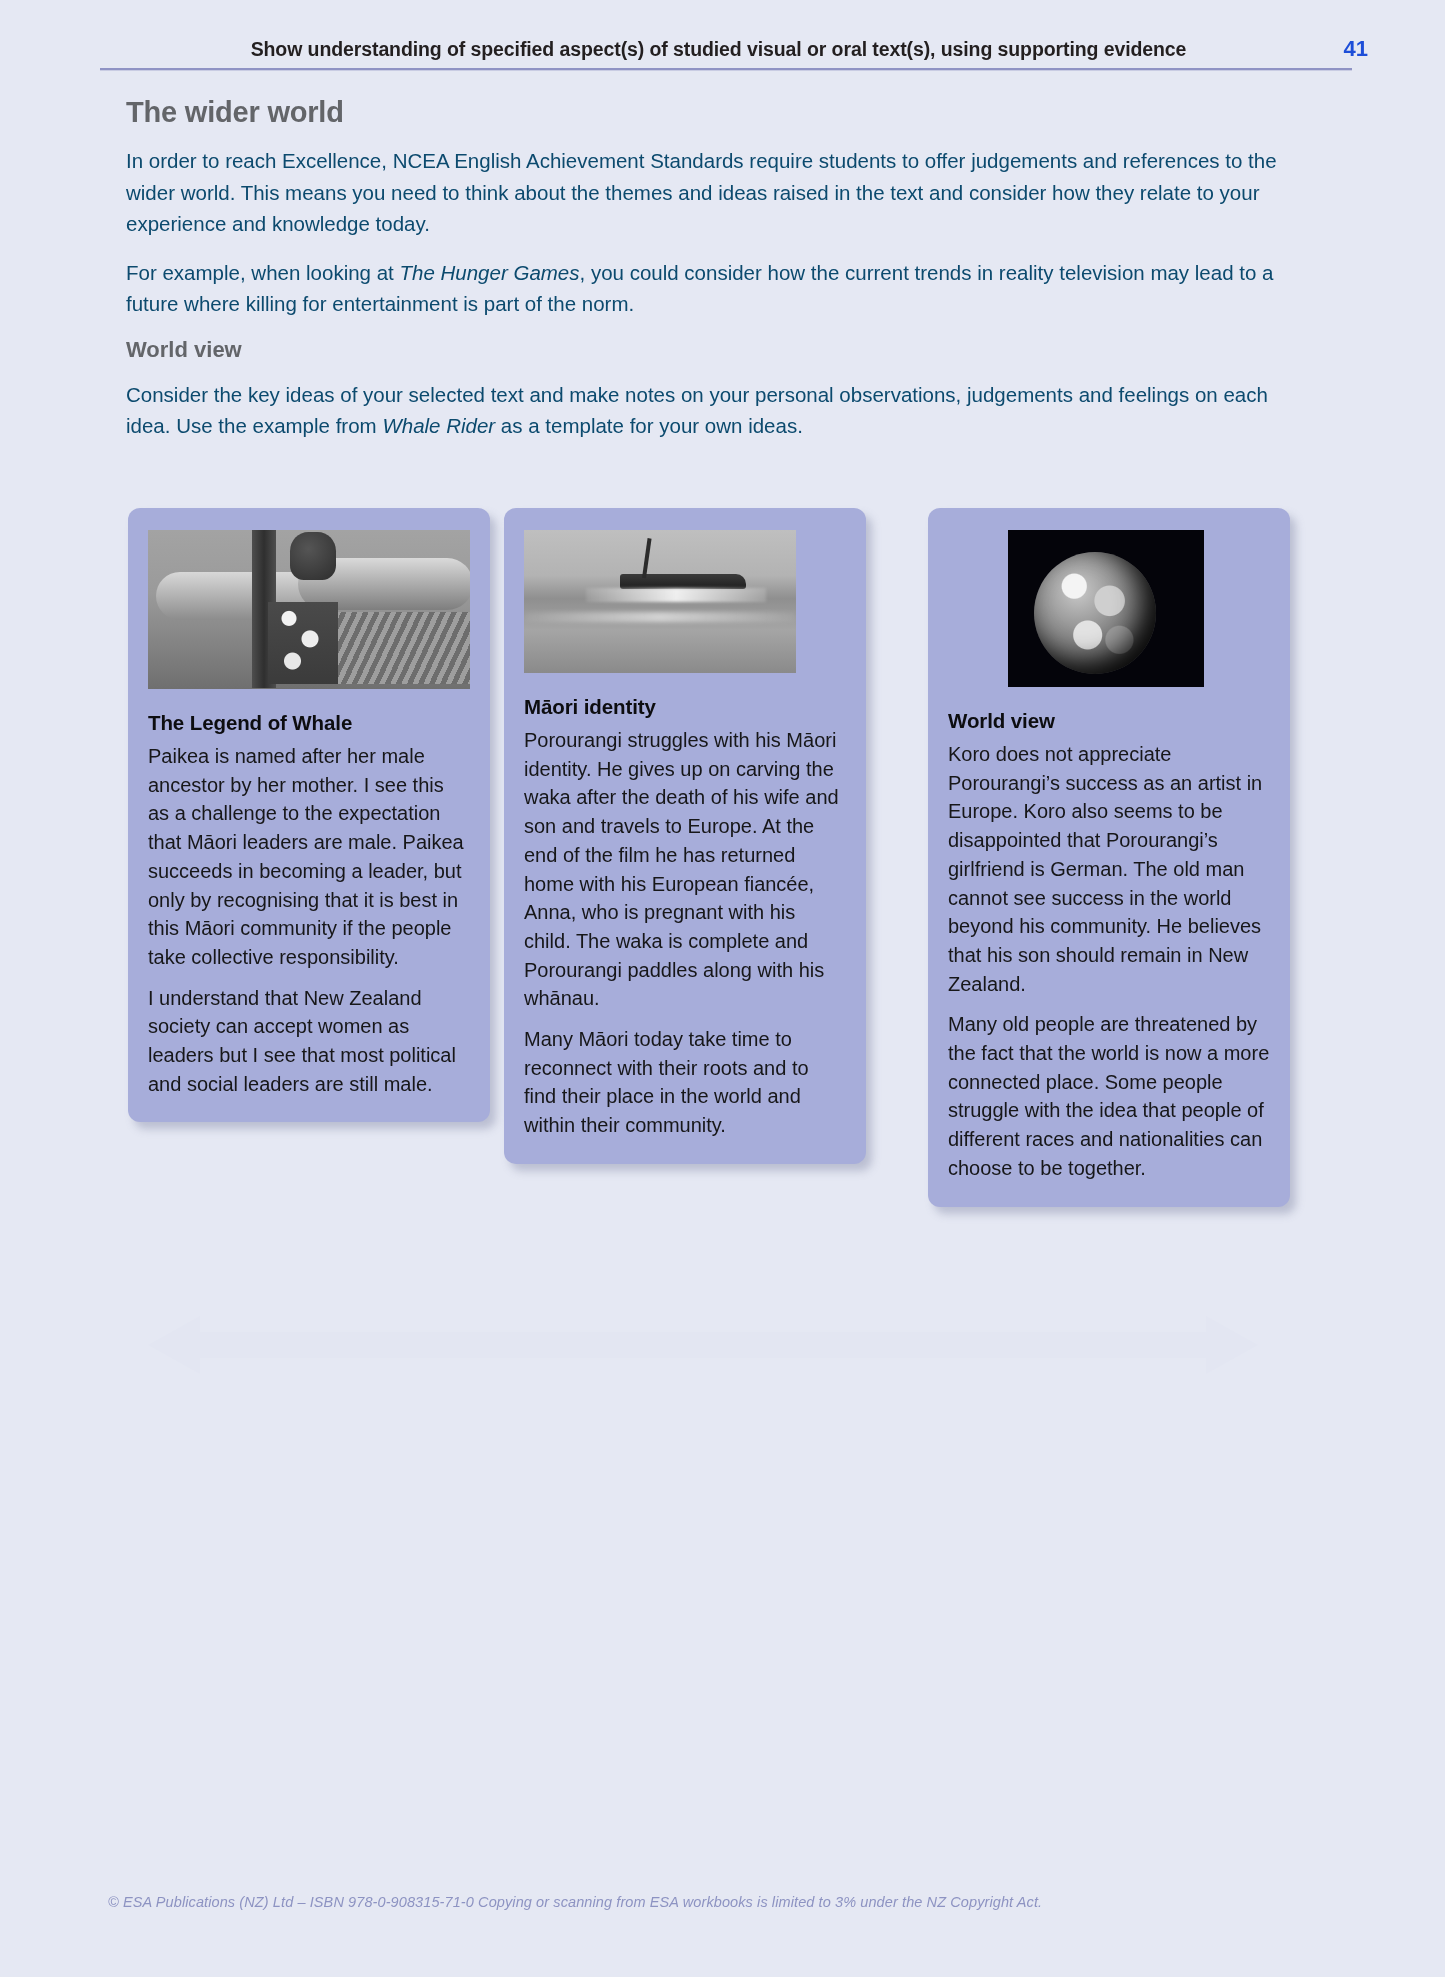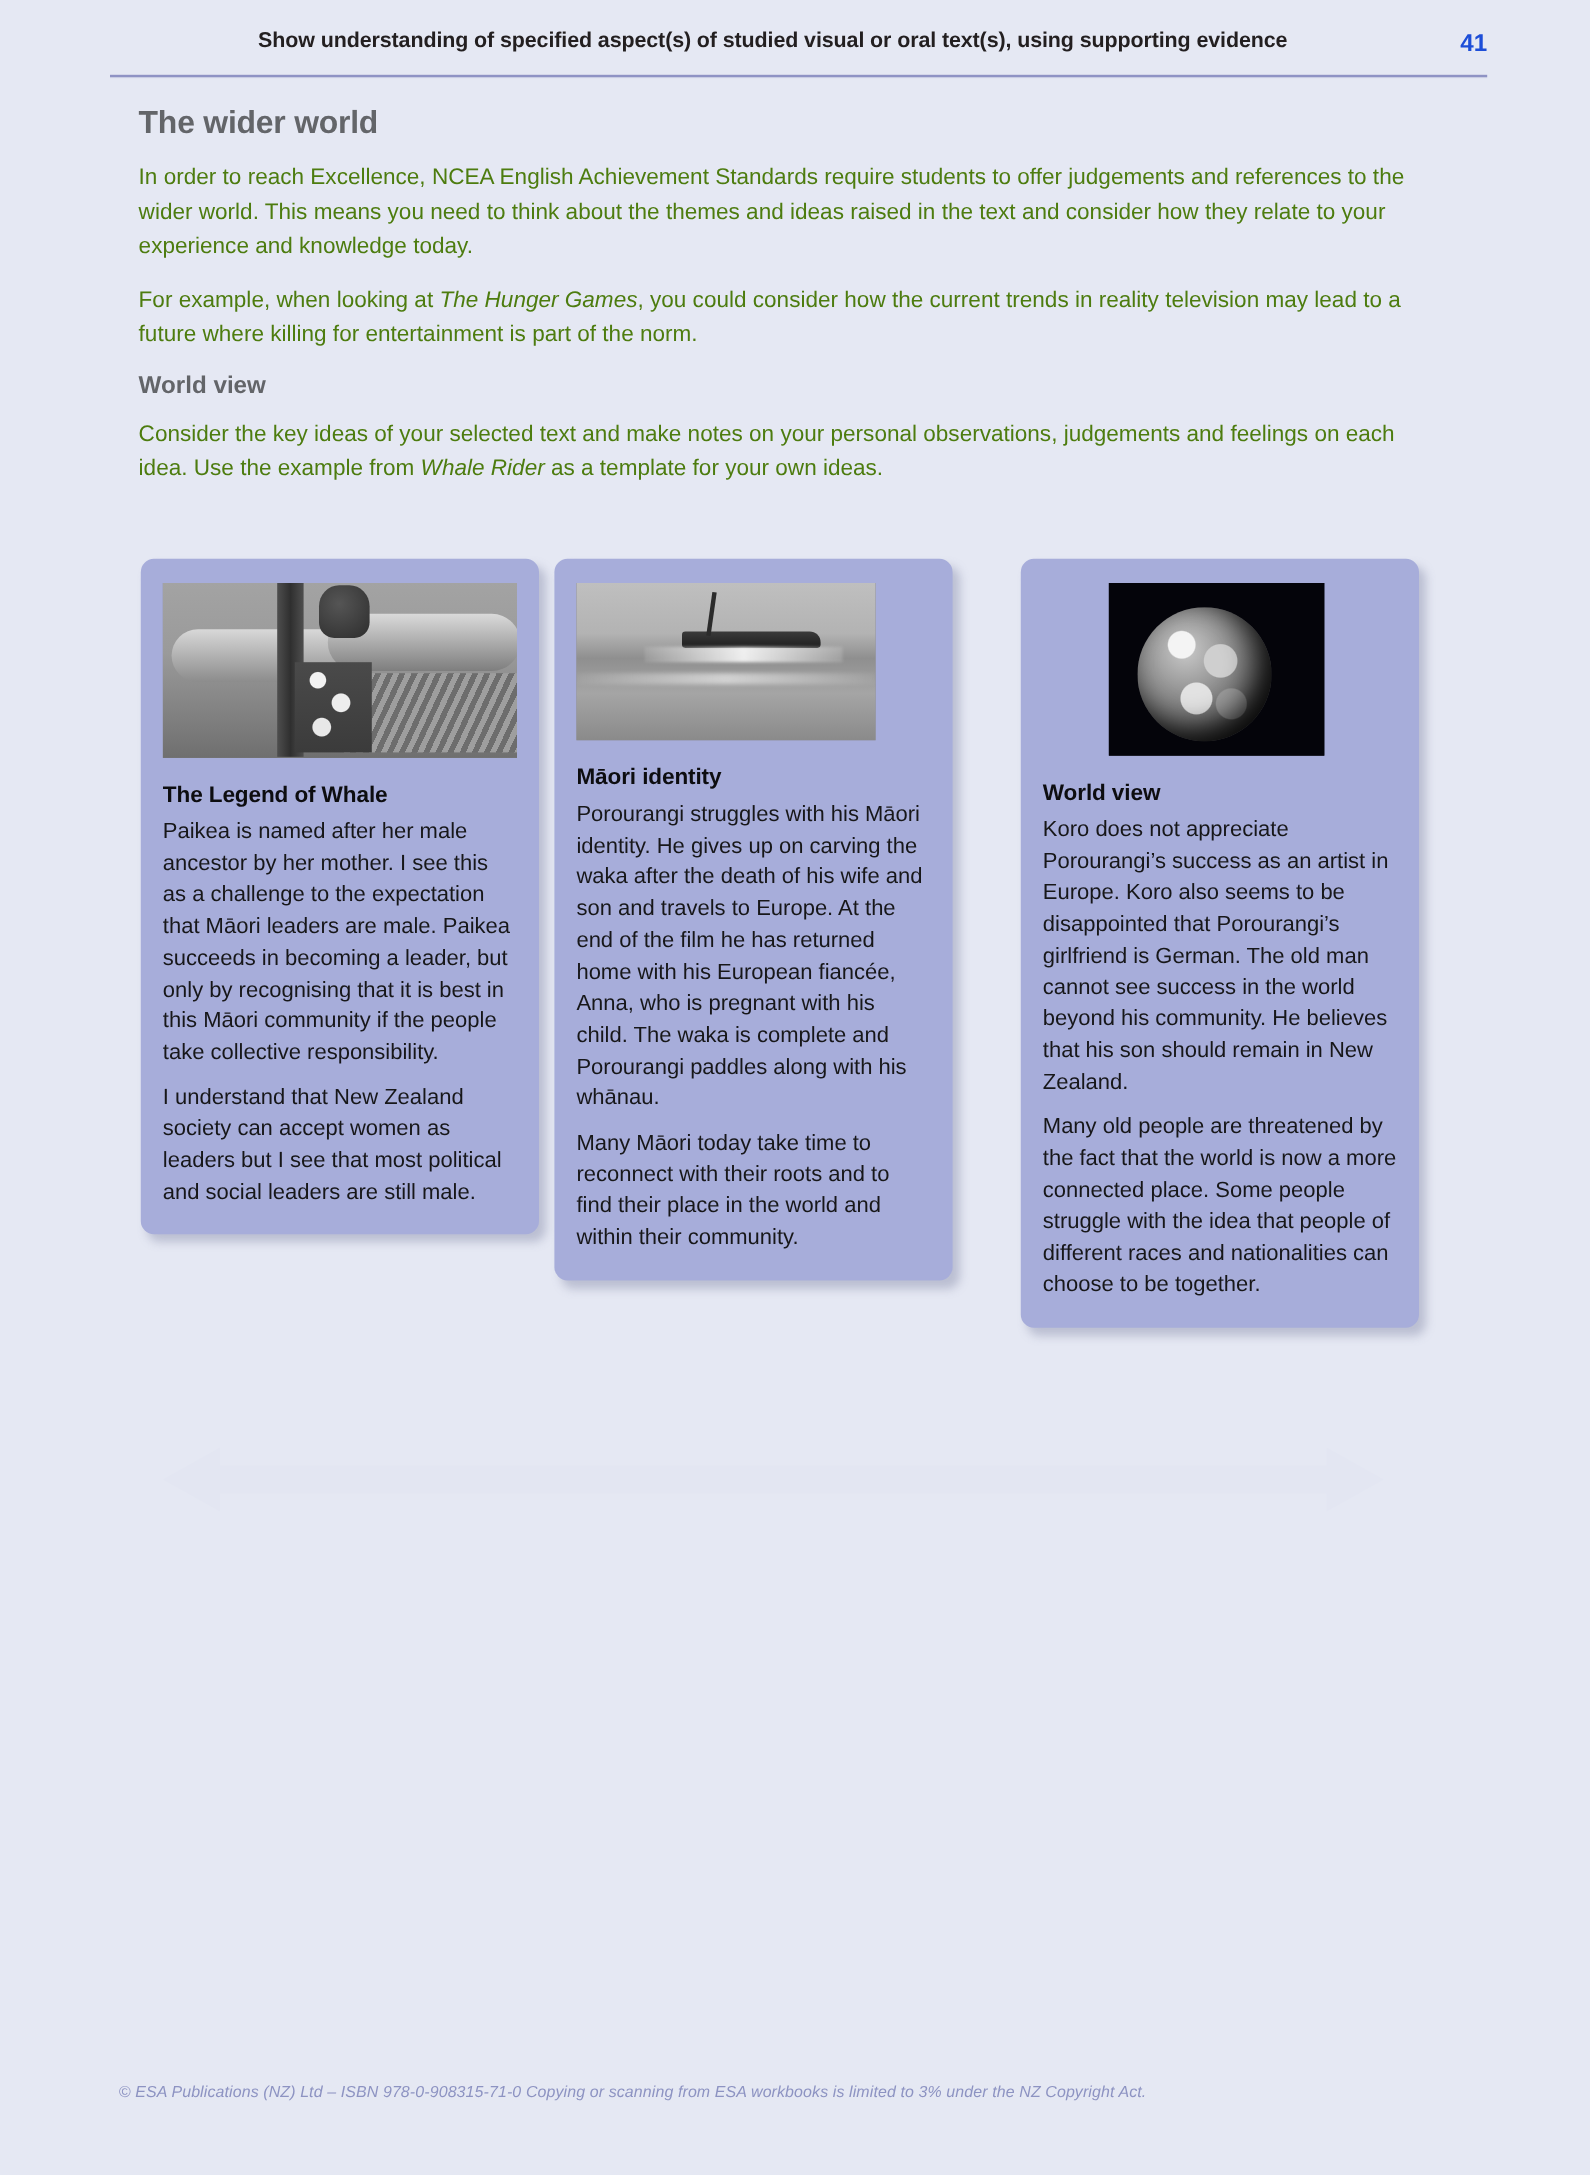--- a/index.html
+++ b/index.html
@@ -15,26 +15,26 @@
     position: relative;
     width: 1445px;
     height: 1977px;
     background: #e5e8f3;
     overflow: hidden;
   }
 
   
   .header {
     position: absolute;
-    left: 100px;
+    left: 116px;
     top: 26px;
     width: 1252px;
     height: 46px;
     display: flex;
-    align-items: flex-start;
+    align-items: center;
     gap: 47px;
   }
   .header-title {
     flex: 1;
     text-align: center;
     font-size: 19.5px;
     font-weight: bold;
     color: #231f20;
     letter-spacing: -0.1px;
     padding-left: 60px;
@@ -70,21 +70,21 @@
     font-size: 29px;
     font-weight: bold;
     color: #636569;
     letter-spacing: -0.2px;
     margin-bottom: 16px;
   }
 
   p.para {
     font-size: 20.5px;
     line-height: 31.5px;
-    color: #4d7c0f;
+    color: #0c4a6e;
     margin-bottom: 17px;
     max-width: 1180px;
   }
   p.para em { font-style: italic; }
 
   h2.sub-title {
     font-size: 22px;
     font-weight: bold;
     color: #636569;
     margin-top: 4px;

